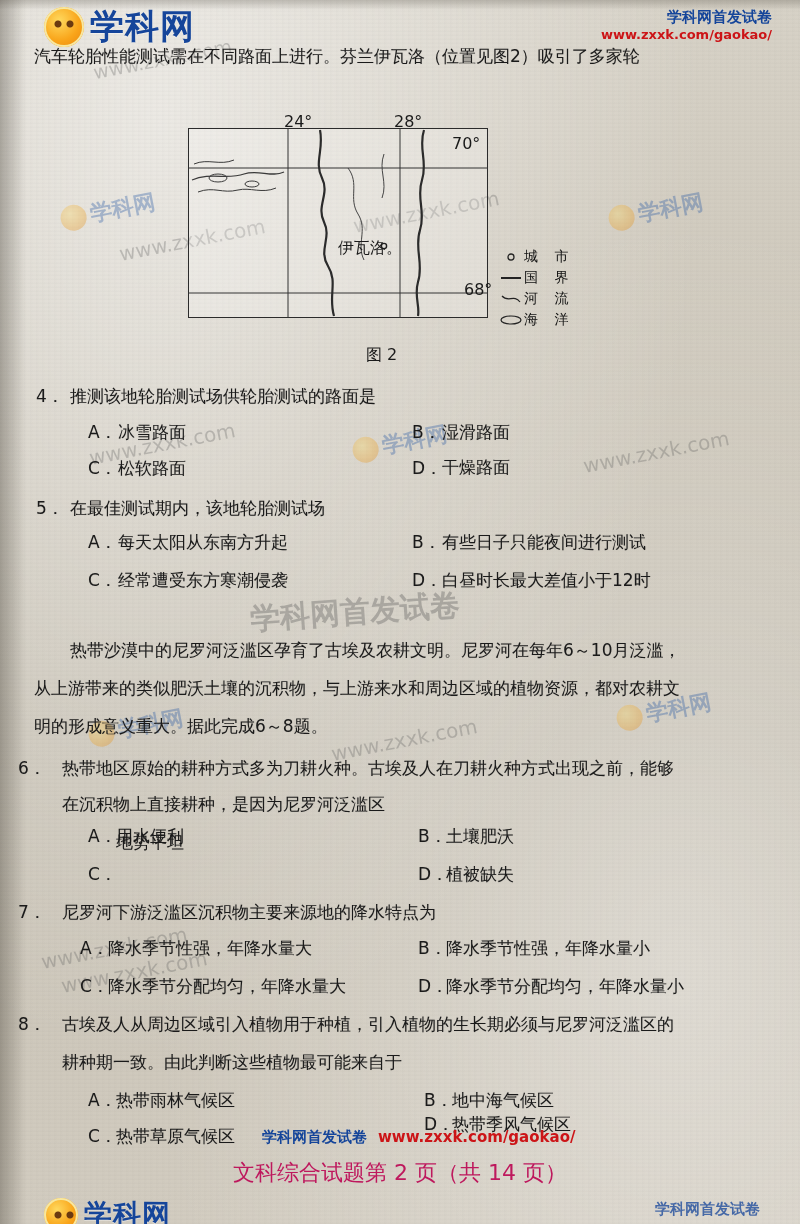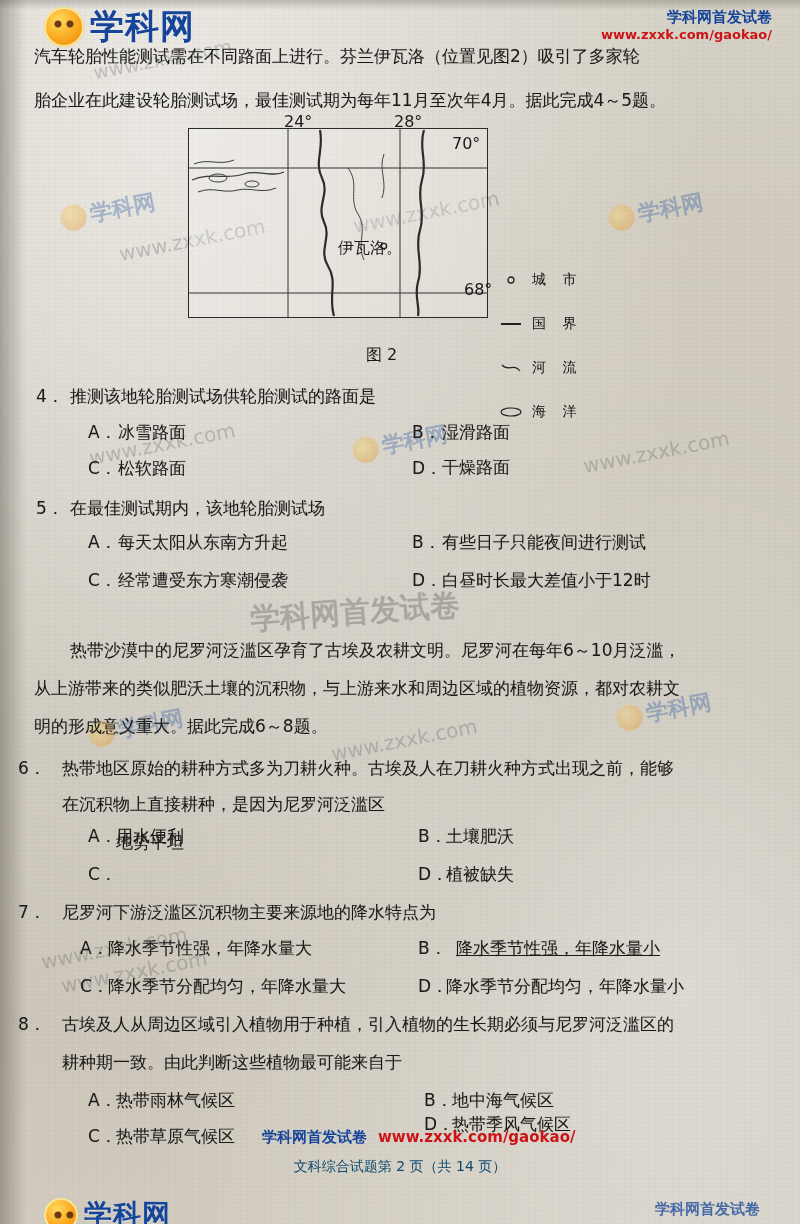--- a/index.html
+++ b/index.html
@@ -94,36 +94,36 @@
   }
   .q{font-size:17px;}
   .opt{font-size:17px;}
 
   
   .figwrap{position:absolute;left:188px;top:128px;width:300px;height:190px;}
   .figbox{position:absolute;inset:0;border:1.5px solid #2b2b2b;background:rgba(255,255,255,0.22);}
   .figcap{position:absolute;left:366px;top:345px;font-size:16px;color:#1a1a1a;}
   .lbl{position:absolute;font-size:16px;color:#1a1a1a;}
   .legend{position:absolute;left:498px;top:246px;font-size:14px;color:#111;line-height:1.35;}
-  .legend .row{display:flex;align-items:center;gap:8px;height:21px;margin-top:23px;}
+  .legend .row{display:flex;align-items:center;gap:0;height:21px;}
   .legend .sym{width:26px;display:flex;justify-content:center;align-items:center;}
   .legend .txt2{letter-spacing:6px;}
 
   
   .footer-stamp{
     position:absolute;left:262px;top:1128px;
     font-size:15px;font-weight:bold;color:#15459a;
   }
   .footer-url{
     position:absolute;left:378px;top:1128px;
     font-size:15px;font-weight:bold;color:#cc1417;
   }
   .footer-page{
     position:absolute;left:0;top:1158px;width:800px;text-align:center;
-    font-size:14px;color:#0c4a6e;
+    font-size:22px;color:#be185d;
   }
   .bottom-logo{position:absolute;left:44px;top:1196px;}
   .bottom-right{position:absolute;right:40px;top:1200px;font-size:15px;color:#15459a;font-weight:bold;opacity:.75;}
   .edge-left{position:absolute;left:0;top:0;width:26px;height:1224px;
     background:linear-gradient(90deg, rgba(60,55,45,.35), rgba(60,55,45,0));}
   .edge-top{position:absolute;left:0;top:0;width:800px;height:10px;
     background:linear-gradient(180deg, rgba(60,55,45,.25), rgba(60,55,45,0));}
 </style>
 </head>
 <body>
@@ -170,21 +170,20 @@
   <div class="wm" style="left:330px;top:728px;">www.zxxk.com</div>
   <div class="wm-logo" style="left:616px;top:696px;">
     <div class="m"></div>
     <div class="t">学科网</div>
   </div>
   <div class="wm" style="left:40px;top:936px;">www.zxxk.com</div>
   <div class="wm" style="left:60px;top:960px;">www.zxxk.com</div>
   <div class="wm-big">学科网首发试卷</div>
 
   <div class="txt" style="left:34px;top:44px;">汽车轮胎性能测试需在不同路面上进行。芬兰伊瓦洛（位置见图2）吸引了多家轮</div>
-  <div class="txt" style="left:34px;top:88px;">胎企业在此建设轮胎测试场，最佳测试期为每年11月至次年4月。据此完成4～5题。</div>
 
   <div class="figwrap">
     <div class="figbox"></div>
     <svg width="300" height="190" viewBox="0 0 300 190" style="position:absolute;left:0;top:0;">
 
       <line x1="100" y1="0" x2="100" y2="190" stroke="#333" stroke-width="1"></line>
       <line x1="212" y1="0" x2="212" y2="190" stroke="#333" stroke-width="1"></line>
       <line x1="0" y1="40" x2="300" y2="40" stroke="#333" stroke-width="1"></line>
       <line x1="0" y1="165" x2="300" y2="165" stroke="#333" stroke-width="1"></line>
 
@@ -283,21 +282,21 @@
   <div class="txt opt" style="left:88px;top:862px;">C．</div>
   <div class="txt opt" style="left:116px;top:830px;">地势平坦</div>
   <div class="txt opt" style="left:418px;top:862px;">D．</div>
   <div class="txt opt" style="left:446px;top:862px;">植被缺失</div>
 
   <div class="txt q" style="left:18px;top:900px;">7．</div>
   <div class="txt q" style="left:62px;top:900px;">尼罗河下游泛滥区沉积物主要来源地的降水特点为</div>
   <div class="txt opt" style="left:80px;top:936px;">A．</div>
   <div class="txt opt" style="left:108px;top:936px;">降水季节性强，年降水量大</div>
   <div class="txt opt" style="left:418px;top:936px;">B．</div>
-  <div class="txt opt" style="left:456px;top:936px;text-decoration:underline;">降水季节性强，年降水量小</div>
+  <div class="txt opt" style="left:446px;top:936px;">降水季节性强，年降水量小</div>
   <div class="txt opt" style="left:80px;top:974px;">C．</div>
   <div class="txt opt" style="left:108px;top:974px;">降水季节分配均匀，年降水量大</div>
   <div class="txt opt" style="left:418px;top:974px;">D．</div>
   <div class="txt opt" style="left:446px;top:974px;">降水季节分配均匀，年降水量小</div>
 
   <div class="txt q" style="left:18px;top:1012px;">8．</div>
   <div class="txt q" style="left:62px;top:1012px;">古埃及人从周边区域引入植物用于种植，引入植物的生长期必须与尼罗河泛滥区的</div>
   <div class="txt q" style="left:62px;top:1050px;">耕种期一致。由此判断这些植物最可能来自于</div>
   <div class="txt opt" style="left:88px;top:1088px;">A．</div>
   <div class="txt opt" style="left:116px;top:1088px;">热带雨林气候区</div>

